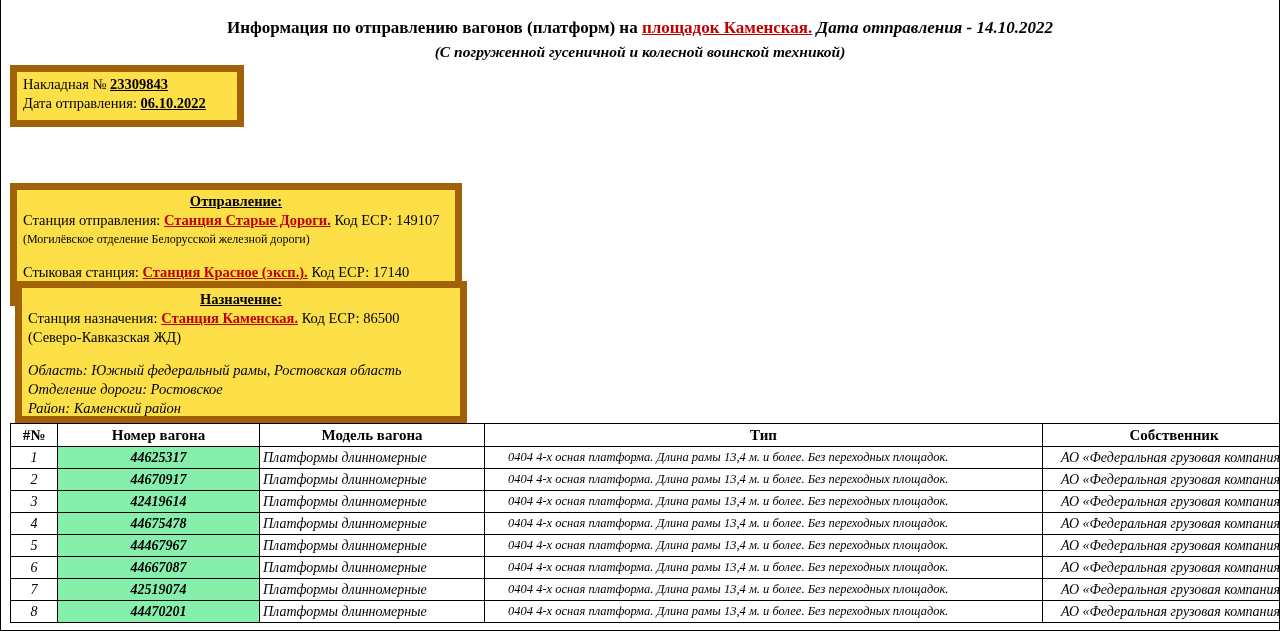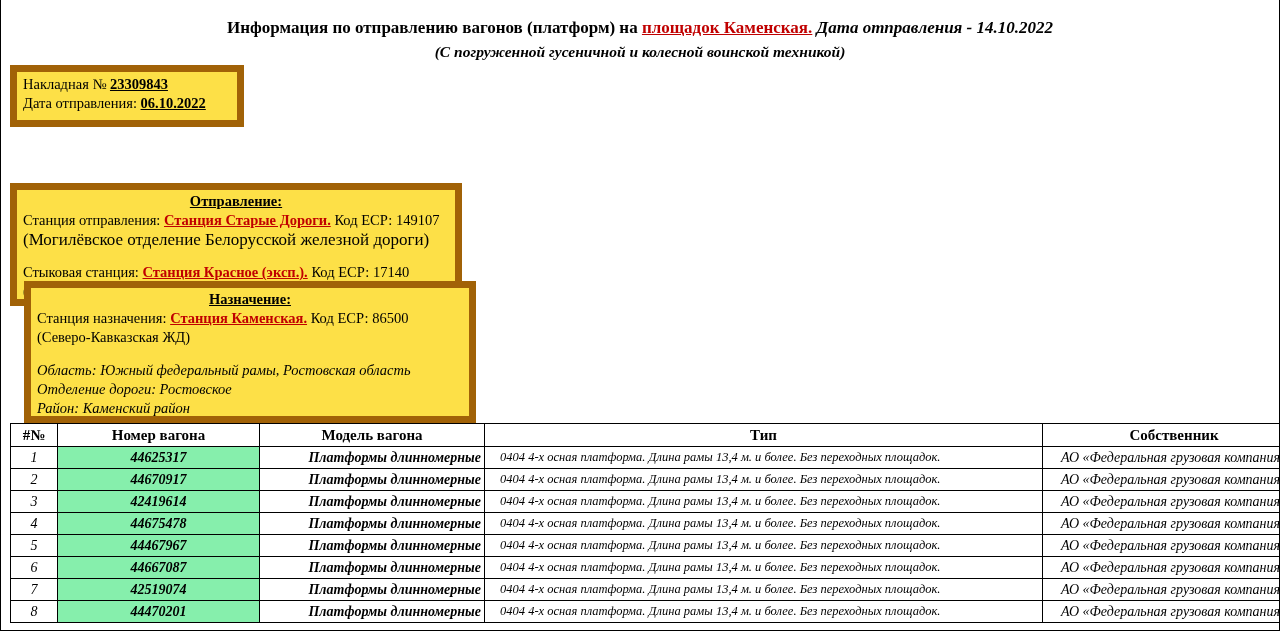--- a/index.html
+++ b/index.html
@@ -69,42 +69,42 @@
   }
   .box-departure {
     left: 9px;
     top: 143px;
     width: 452px;
     height: 123px;
     padding: 0;
     margin-top: 40px;
   }
   .box-destination {
-    left: 23px;
+    left: 14px;
     top: 281px;
     width: 452px;
     height: 142px;
     padding: 0;
   }
   .box-title {
     text-align: center;
     font-weight: bold;
     text-decoration: underline;
     font-size: 14.5px;
     line-height: 19px;
     padding-top: 2px;
   }
   .box-body {
     padding: 0 6px;
   }
   .box-row {
     white-space: nowrap;
   }
   .small {
-    font-size: 17px;
+    font-size: 12px;
   }
   .ital {
     font-style: italic;
   }
   .u-bold {
     font-weight: bold;
     text-decoration: underline;
   }
   .spacer {
     height: 14px;
@@ -129,28 +129,28 @@
     white-space: nowrap;
   }
   .wagon-table th {
     font-weight: bold;
     font-size: 15px;
     text-align: center;
     height: 22px;
   }
   .col-num   { width: 40px;  text-align: center; }
   .col-wag   { width: 195px; text-align: center; }
-  .col-model { width: 218px; text-align: right; font-weight: bold; }
+  .col-model { width: 218px; text-align: left; }
   .col-type  { width: 551px; text-align: left; }
   .col-owner { width: 256px; text-align: center; }
 
   td.col-num   { font-style: italic; }
   td.col-wag   { background: #86efac; font-weight: bold; font-style: italic; }
   td.col-model { font-style: italic; }
-  td.col-type  { font-style: italic; font-size: 12.5px; padding-left: 15px; }
+  td.col-type  { font-style: italic; font-size: 12.5px; padding-left: 23px; }
   td.col-owner { font-style: italic; }
 </style>
 </head>
 <body>
 
 <div class="page">
 
   <div class="header">
     <div class="header-line1">
       <span>Информация по отправлению вагонов (платформ) на </span><span class="red-link">площадок Каменская.</span><span class="hdr-date"> Дата отправления - 14.10.2022</span>

